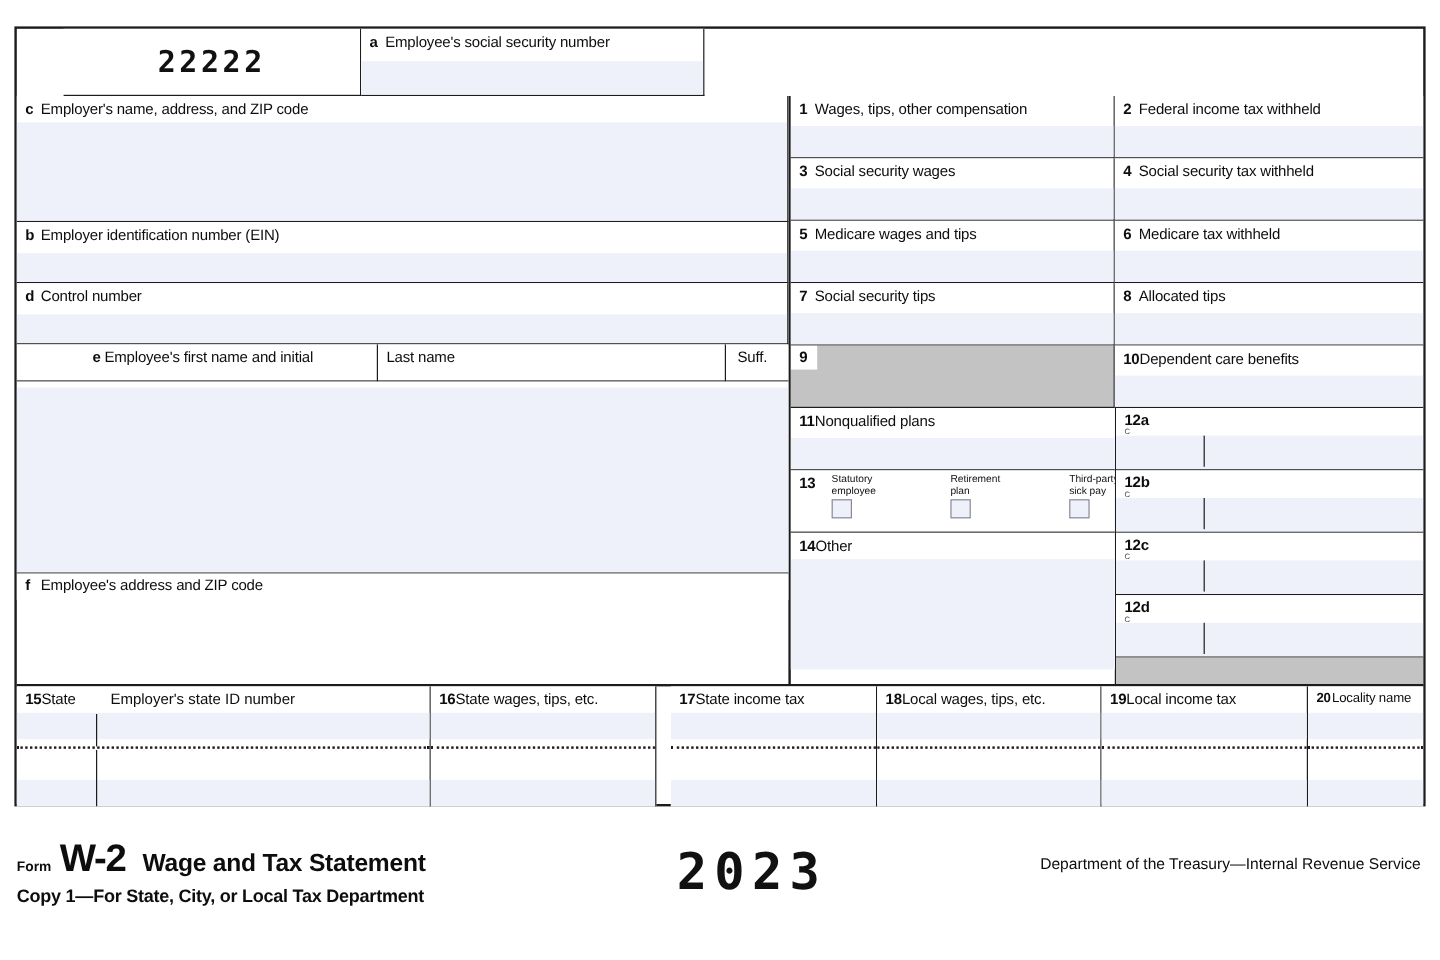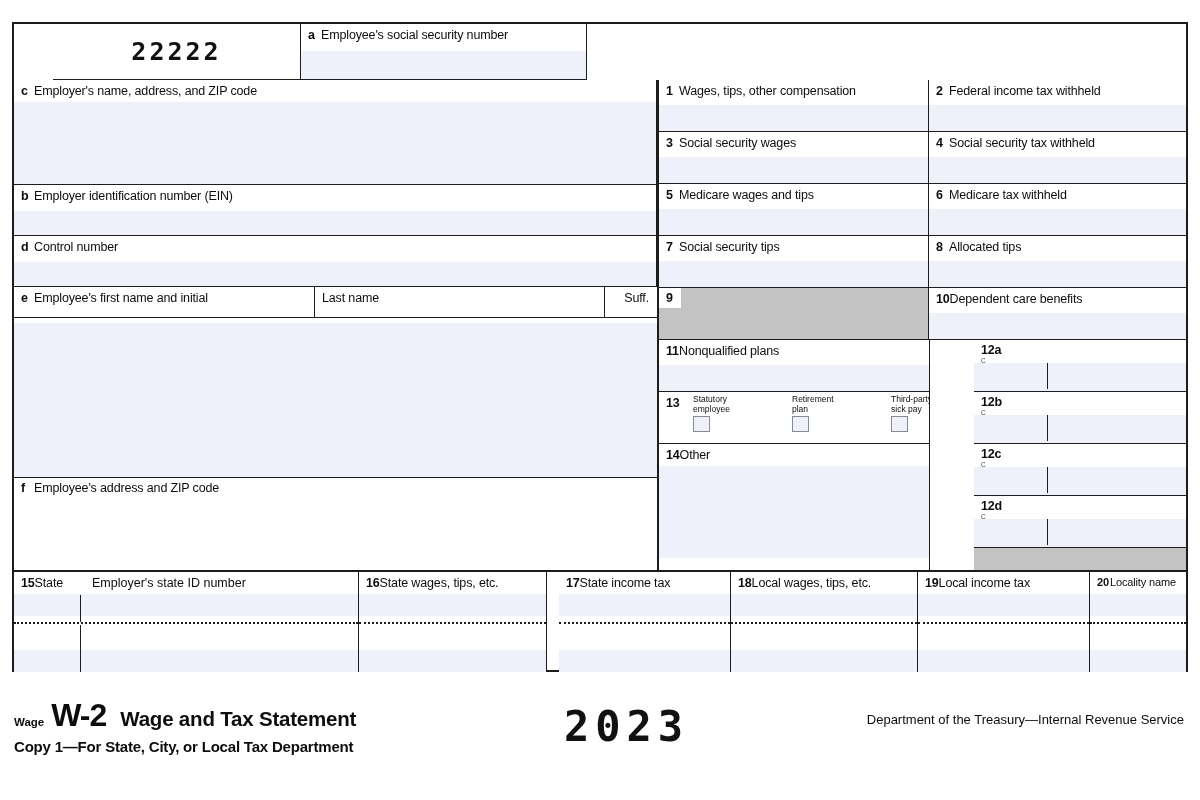--- a/index.html
+++ b/index.html
@@ -83,24 +83,24 @@
   .col-left  { width: 643px; }
   .col-right { flex: 1; }
 
   
   #cell-ein   { height: 51px; }
   #cell-empname { height: 105px; }
   #cell-control { height: 51px; }
 
   
   .row-empname { display: flex; height: 31px; }
-  #cell-first { width: 301px; }
+  #cell-first { width: 301px; text-align: center; }
   #cell-last  { width: 290px; }
   #cell-suff  { flex: 1; border-right: none; }
-  #cell-suff .lbl { padding-left: 0; padding-right: 8px; text-align: right; }
+  #cell-suff .lbl { padding-left: 0; padding-right: 8px; text-align: center; }
 
   #cell-emp-fill { height: 160px; border-right: none; }
   #cell-emp-fill .fill { height: 154px; }
 
   #cell-faddr { height: 22px; border-right: none; border-bottom: none; }
   #cell-faddr .lbl { padding-top: 3px; }
 
   
   .pair { display: flex; }
   .pair > .cell { height: 52px; }
@@ -112,21 +112,21 @@
   #cell-9 .ninetag {
     position: absolute; left: 0; top: 0;
     background: #ffffff;
     padding: 3px 8px 3px 7px;
     font-size: 12.5px; font-weight: bold; color: #0d0d0d;
   }
 
   
   .row-1112 { display: flex; }
   .sub-left { width: 270px; }
-  .sub-right { flex: 1; padding-left: 44px; }
+  .sub-right { flex: 1; }
 
   #cell-11 { height: 52px; border-right: none; }
   #cell-13 { height: 52px; border-right: none; position: relative; }
   #cell-14 { height: 114px; border-right: none; border-bottom: none; }
   #cell-14 .fill { height: 92px; }
 
   .chk-group {
     position: absolute; left: 34px; top: 3px;
     display: flex; gap: 36px;
   }
@@ -521,21 +521,21 @@
       <div class="state-fill-b"></div>
       <div class="dotted"></div>
     </div>
   </div>
 </div>
 
 <div id="footer">
 
   <div id="footer-left">
     <div id="ftr-line1">
-      <span id="ftr-form">Wage</span>
+      <span id="ftr-form">Form</span>
       <span id="ftr-w2">W-2</span>
       <span id="ftr-title">Wage and Tax Statement</span>
     </div>
     <div id="ftr-copy">Copy 1—For State, City, or Local Tax Department</div>
   </div>
 
   <div id="ftr-year" class="ocr">2023</div>
 
   <div id="ftr-dept">Department of the Treasury—Internal Revenue Service</div>
 </div>

